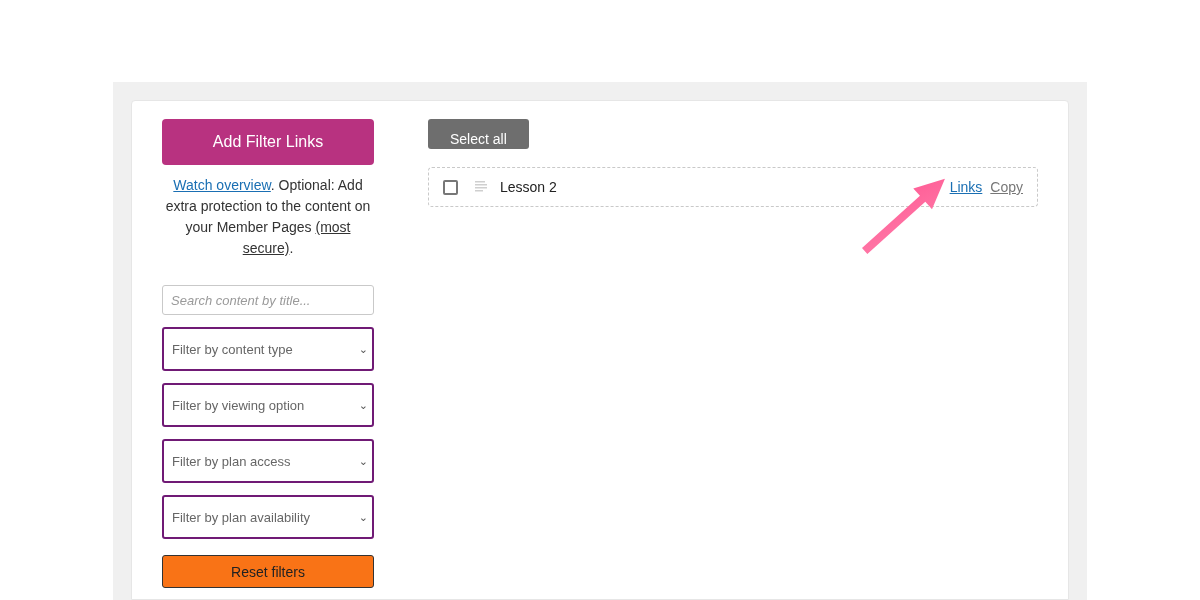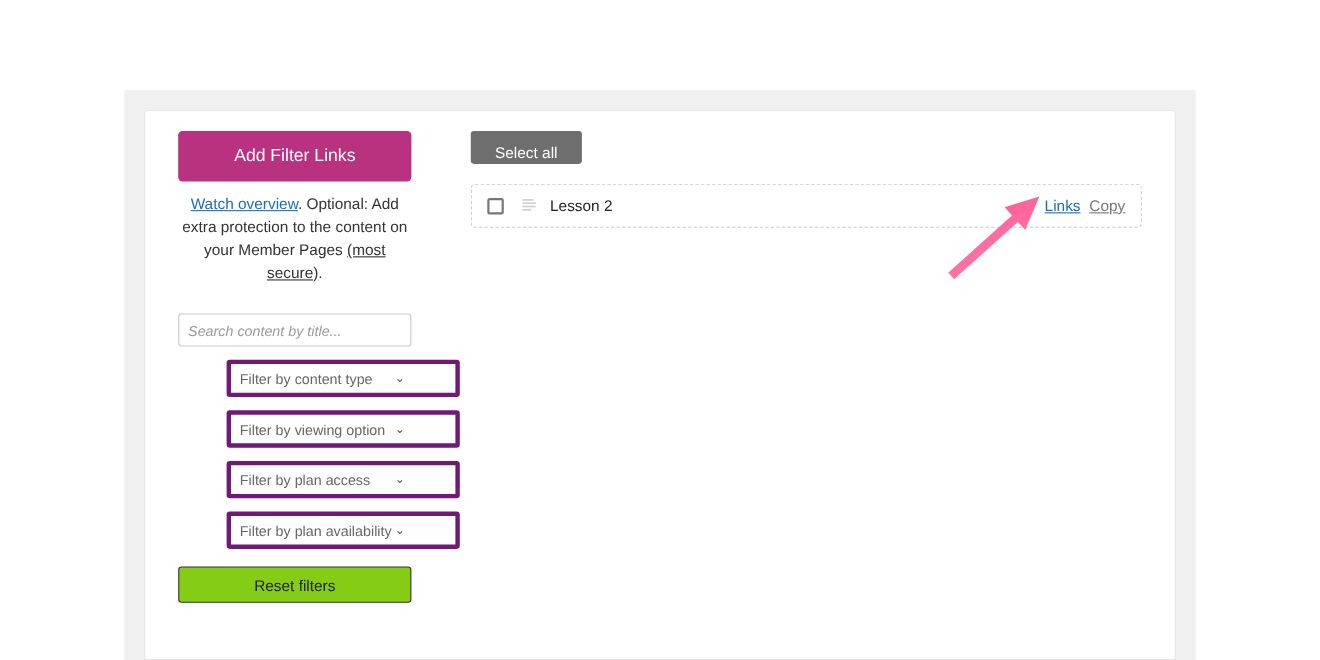--- a/index.html
+++ b/index.html
@@ -85,46 +85,45 @@
     color: #777;
     background: #fff;
   }
   .text-input::placeholder { color: #9a9a9a; font-style: italic; }
   .select-wrap {
     position: relative;
     width: 100%;
   }
   .select-wrap select {
     width: 100%;
-    height: 34px;
-    border: 4px solid #701a75;
+    height: 44px;
+    border: 2px solid #701a75;
     border-radius: 3px;
     padding: 0 22px 0 8px;
     font-size: 13px;
     color: #666;
     background: #fff;
     appearance: none;
     -webkit-appearance: none;
     cursor: pointer;
-    margin-left: 44px;
   }
   .select-caret {
     position: absolute;
     right: 6px;
     top: 50%;
     transform: translateY(-50%);
     pointer-events: none;
     color: #555;
     font-size: 11px;
   }
   .reset-btn {
     width: 100%;
     height: 33px;
     border: 1px solid #333;
-    background: #84cc16;
+    background: #f97316;
     border-radius: 3px;
     font-size: 14px;
     color: #222;
     cursor: pointer;
     margin-top: 4px;
   }
   .main {
     flex: 1;
     display: flex;
     flex-direction: column;

